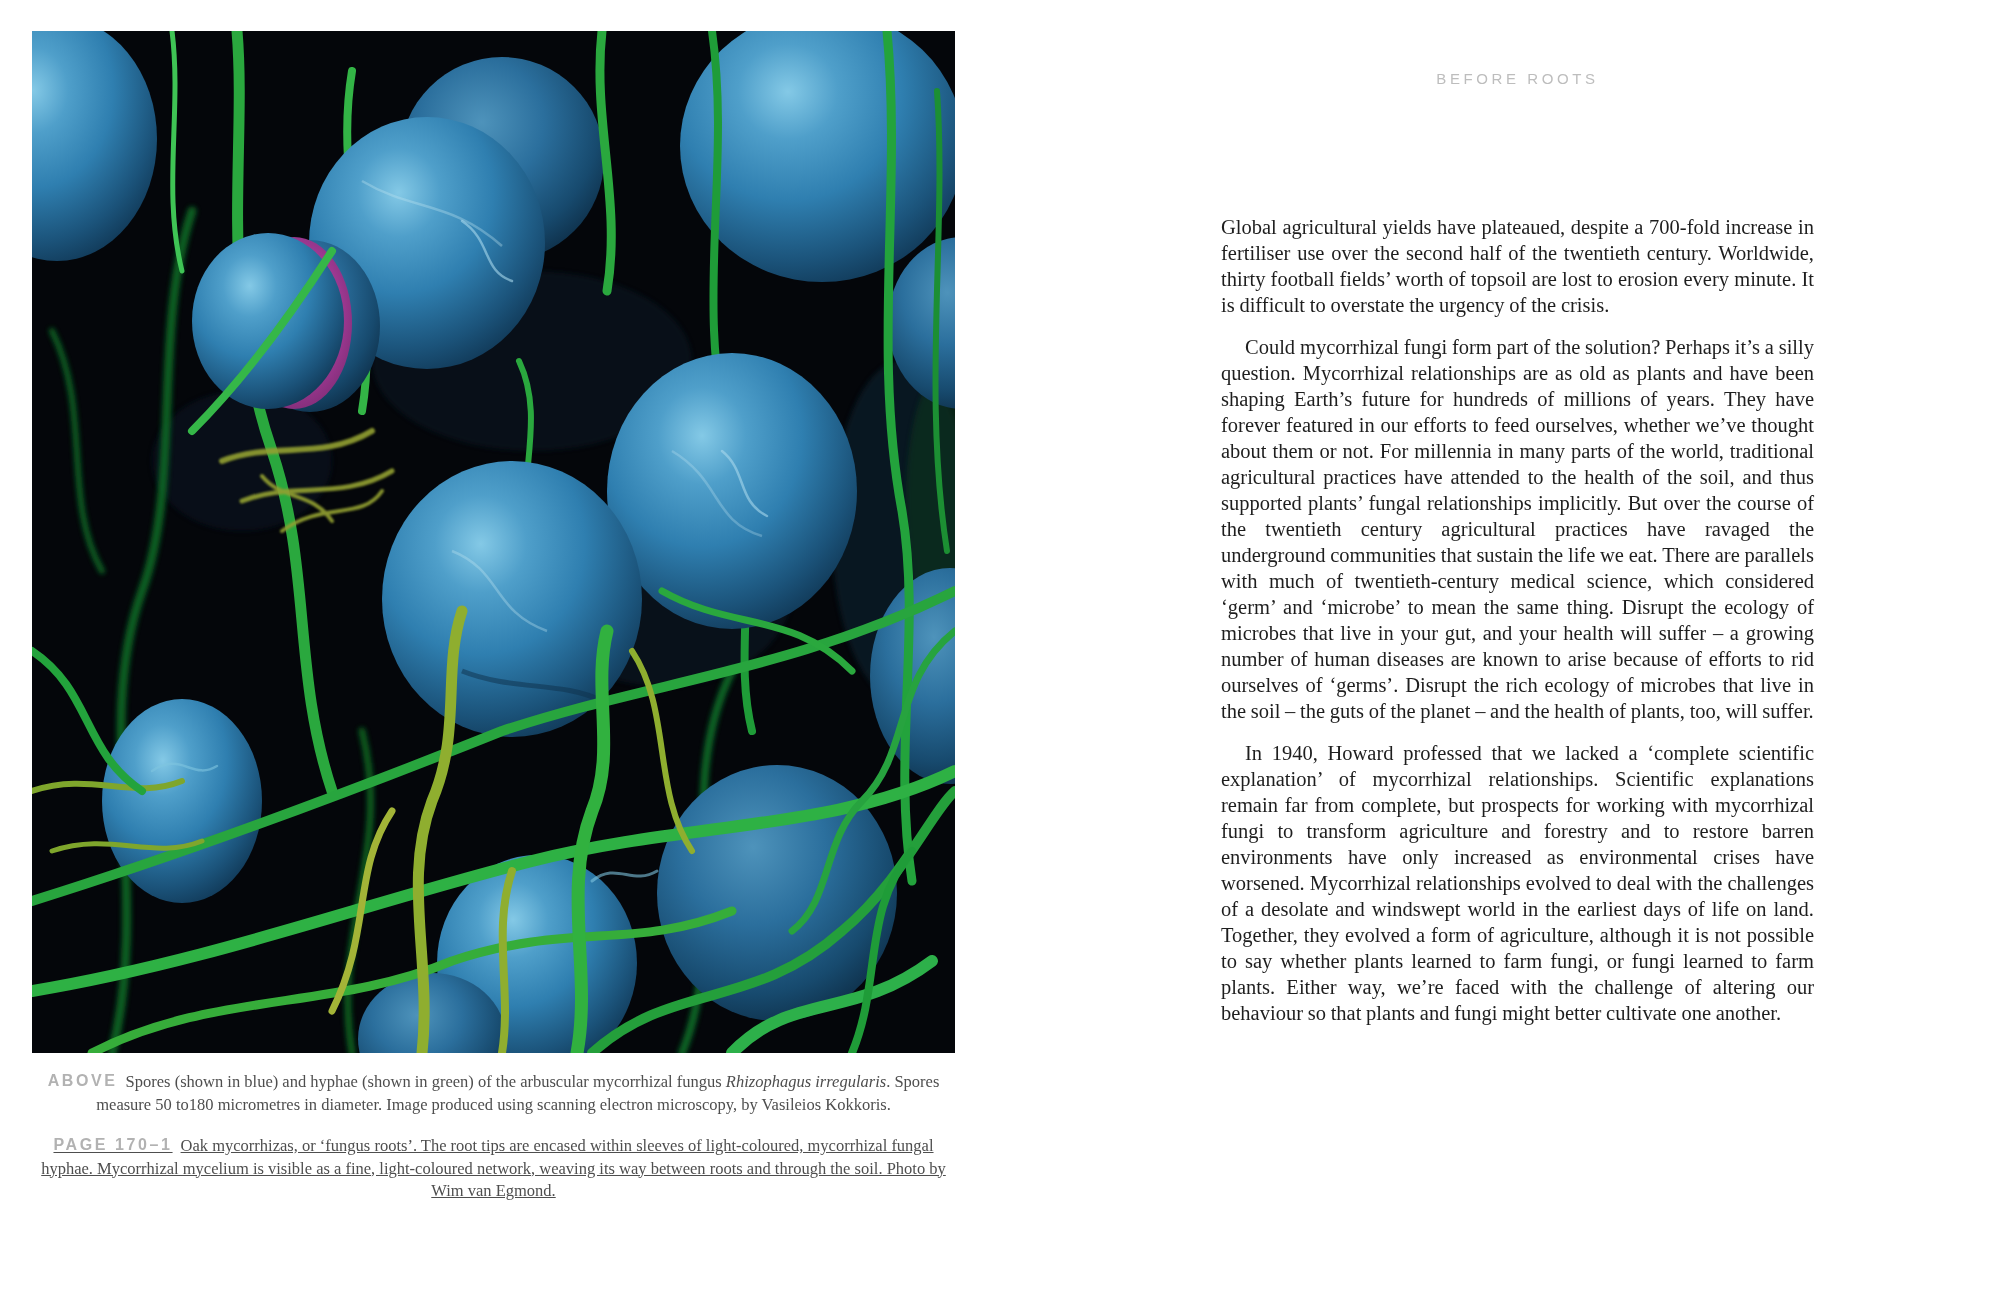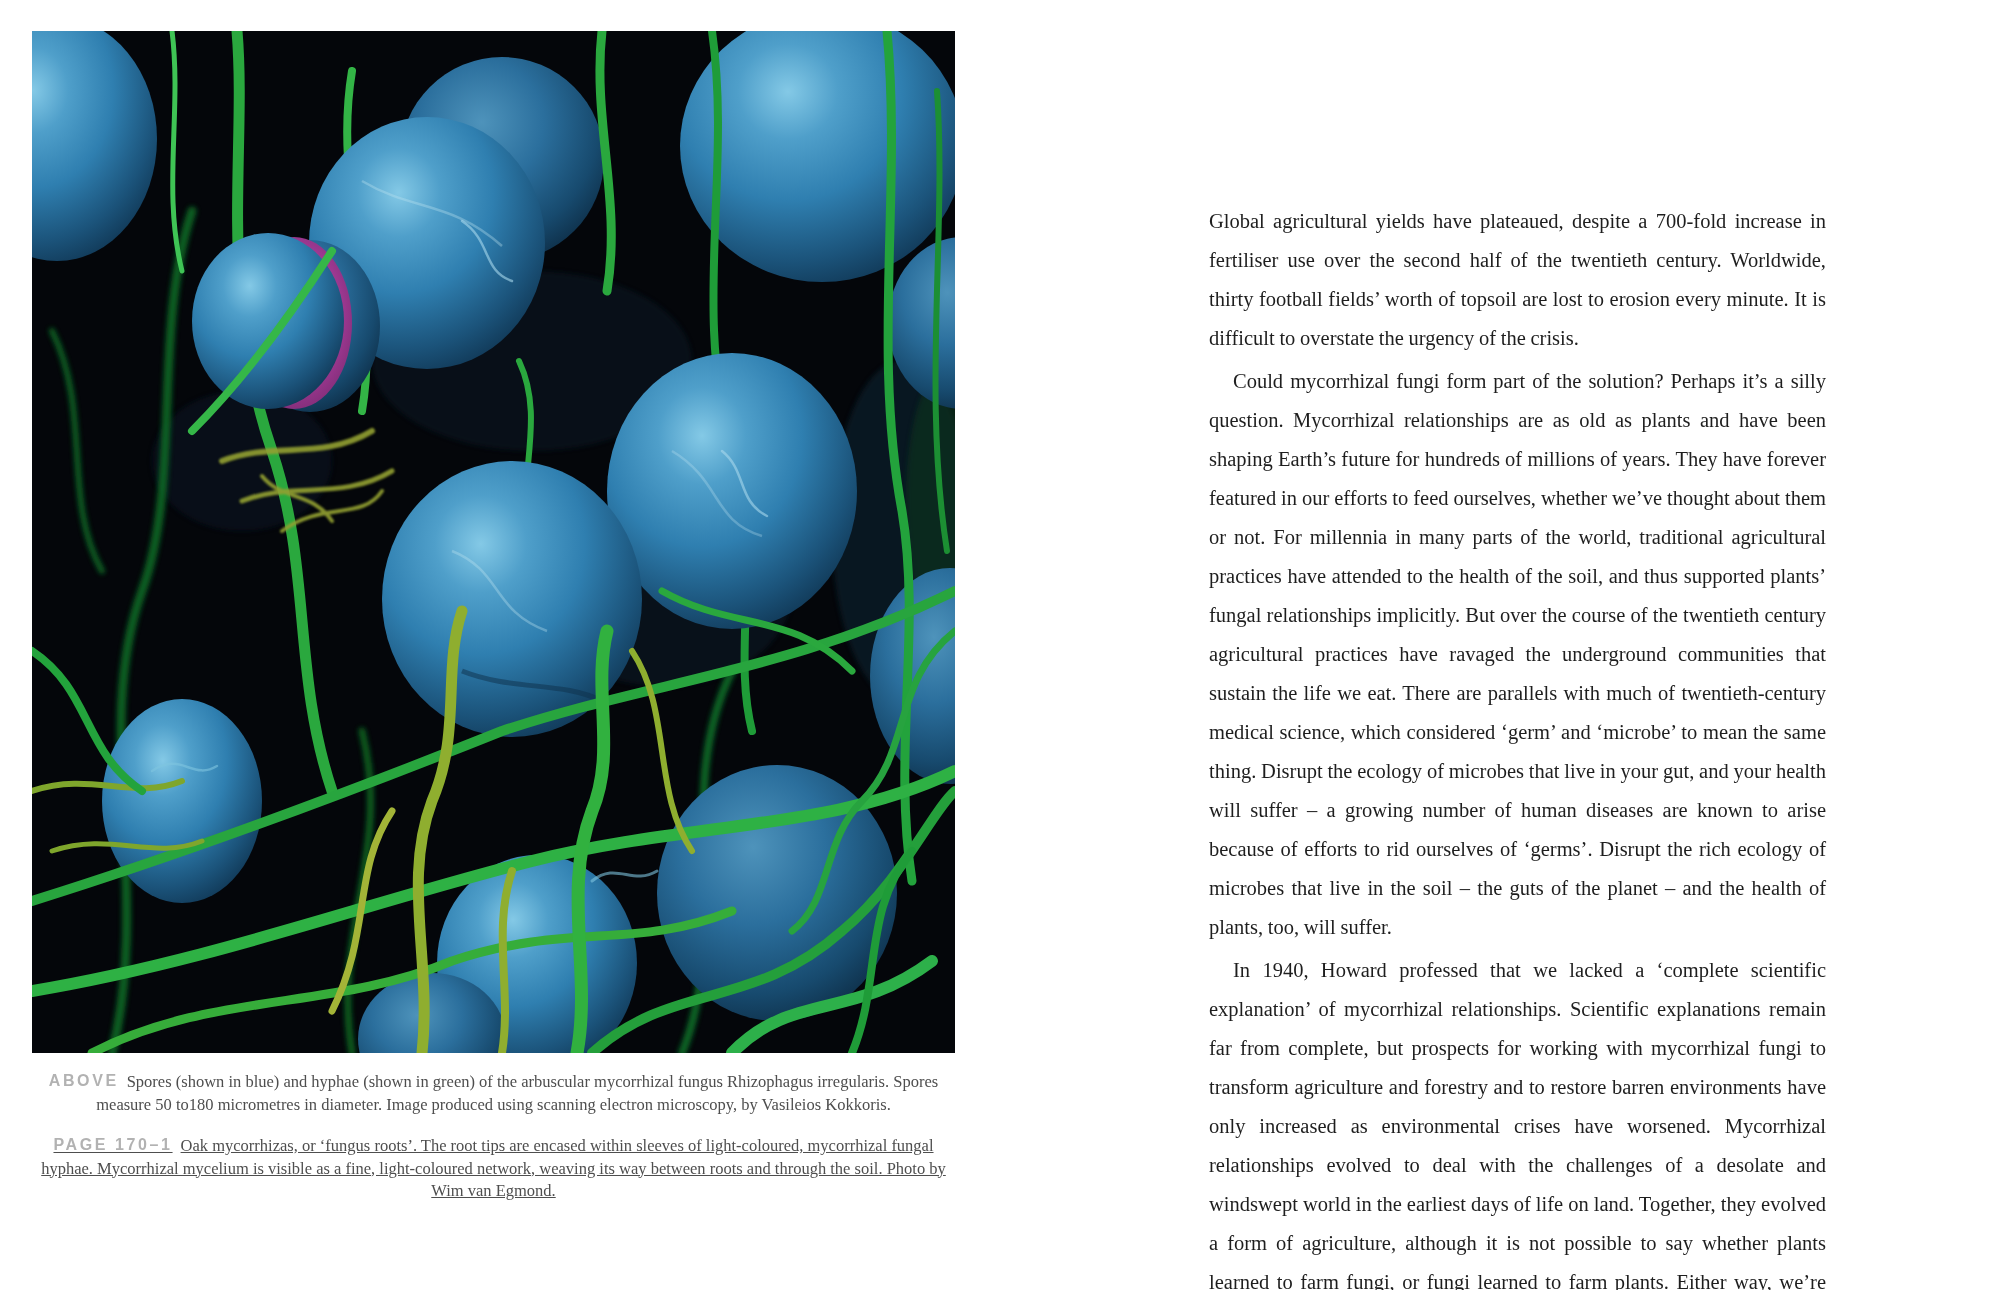--- a/index.html
+++ b/index.html
@@ -13,31 +13,31 @@
   .caption{
     position:absolute;left:32px;width:923px;text-align:center;
     font-size:16.5px;line-height:22.5px;color:#4e4e4e;
   }
   .caption-above{top:1071px;}
   .caption-page{top:1135px;text-decoration:underline;}
   .cap-label{
     font-family:"Liberation Sans", sans-serif;font-size:16px;font-weight:700;
     letter-spacing:2.6px;color:#b2b2b2;margin-right:8px;position:relative;top:-1px;
   }
-  .species{}
+  .species{font-style:italic;}
   
   .right-col{position:absolute;left:1205px;top:0;width:625px;height:1290px;}
   .running-head{
     position:absolute;top:70px;left:0;width:625px;text-align:center;
     font-family:"Liberation Sans", sans-serif;font-size:15px;font-weight:400;
     letter-spacing:3.6px;color:#bdbdbd;
   }
   .body-text{position:absolute;top:198px;left:0;width:625px;}
   .body-text p{
-    margin:4px;text-align:justify;font-size:20.5px;line-height:39px;
+    margin:16px;text-align:justify;font-size:20.5px;line-height:26px;
     color:#1e1e1e;word-spacing:-0.4px;
   }
   .body-text p.indent{text-indent:24px;}
   .folio{
     position:absolute;top:1197px;left:0;width:625px;text-align:center;
     font-size:18px;color:#4c4c4c;
   }
 </style>
 </head>
 <body>
@@ -163,20 +163,21 @@
 
   <div class="caption caption-above">
     <span class="cap-label">ABOVE</span><span>Spores (shown in blue) and hyphae (shown in green) of the arbuscular mycorrhizal fungus </span><span class="species">Rhizophagus irregularis</span><span>. Spores measure 50 to180 micrometres in diameter. Image produced using scanning electron microscopy, by Vasileios Kokkoris.</span>
   </div>
 
   <div class="caption caption-page">
     <span class="cap-label">PAGE 170–1</span><span>Oak mycorrhizas, or ‘fungus roots’. The root tips are encased within sleeves of light-coloured, mycorrhizal fungal hyphae. Mycorrhizal mycelium is visible as a fine, light-coloured network, weaving its way between roots and through the soil. Photo by Wim van Egmond.</span>
   </div>
 
   <div class="right-col">
+    <div class="running-head">BEFORE ROOTS</div>
 
     <div class="body-text">
       <p>Global agricultural yields have plateaued, despite a 700-fold increase in fertiliser use over the second half of the twentieth century. Worldwide, thirty football fields’ worth of topsoil are lost to erosion every minute. It is difficult to overstate the urgency of the crisis.</p>
       <p class="indent">Could mycorrhizal fungi form part of the solution? Perhaps it’s a silly question. Mycorrhizal relationships are as old as plants and have been shaping Earth’s future for hundreds of millions of years. They have forever featured in our efforts to feed ourselves, whether we’ve thought about them or not. For millennia in many parts of the world, traditional agricultural practices have attended to the health of the soil, and thus supported plants’ fungal relationships implicitly. But over the course of the twentieth century agricultural practices have ravaged the underground communities that sustain the life we eat. There are parallels with much of twentieth-century medical science, which considered ‘germ’ and ‘microbe’ to mean the same thing. Disrupt the ecology of microbes that live in your gut, and your health will suffer – a growing number of human diseases are known to arise because of efforts to rid ourselves of ‘germs’. Disrupt the rich ecology of microbes that live in the soil – the guts of the planet – and the health of plants, too, will suffer.</p>
       <p class="indent">In 1940, Howard professed that we lacked a ‘complete scientific explanation’ of mycorrhizal relationships. Scientific explanations remain far from complete, but prospects for working with mycorrhizal fungi to transform agriculture and forestry and to restore barren environments have only increased as environmental crises have worsened. Mycorrhizal relationships evolved to deal with the challenges of a desolate and windswept world in the earliest days of life on land. Together, they evolved a form of agriculture, although it is not possible to say whether plants learned to farm fungi, or fungi learned to farm plants. Either way, we’re faced with the challenge of altering our behaviour so that plants and fungi might better cultivate one another.</p>
     </div>
 
   </div>
 
 </div>

